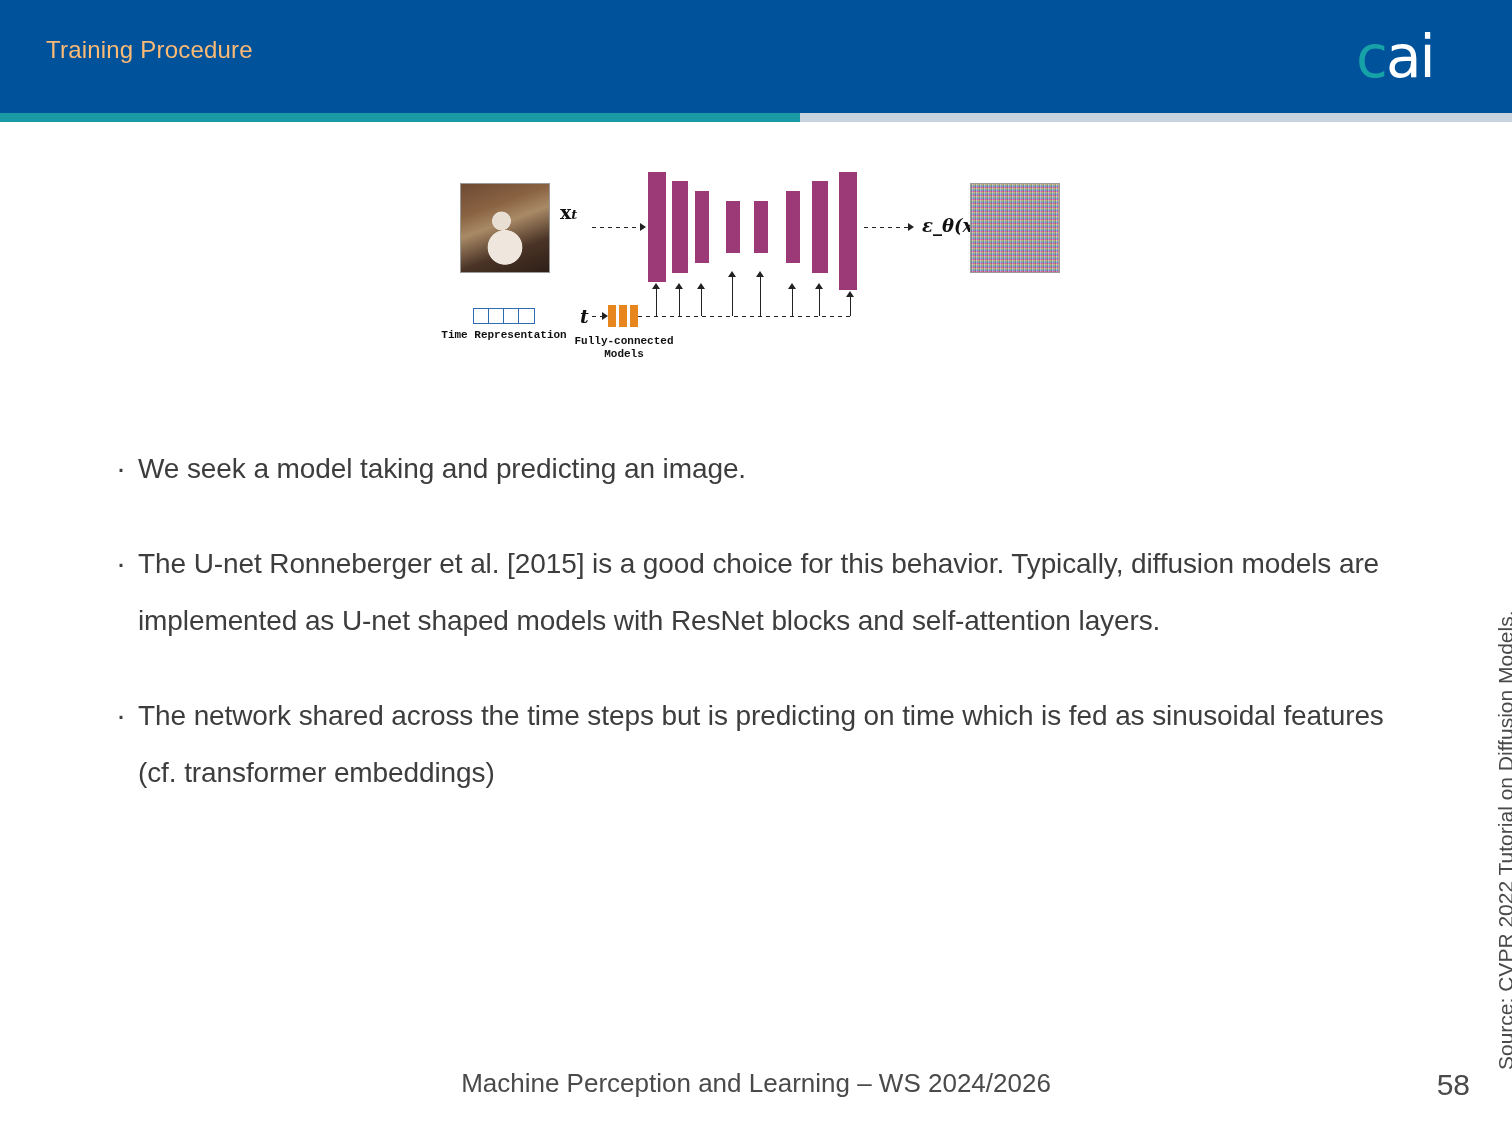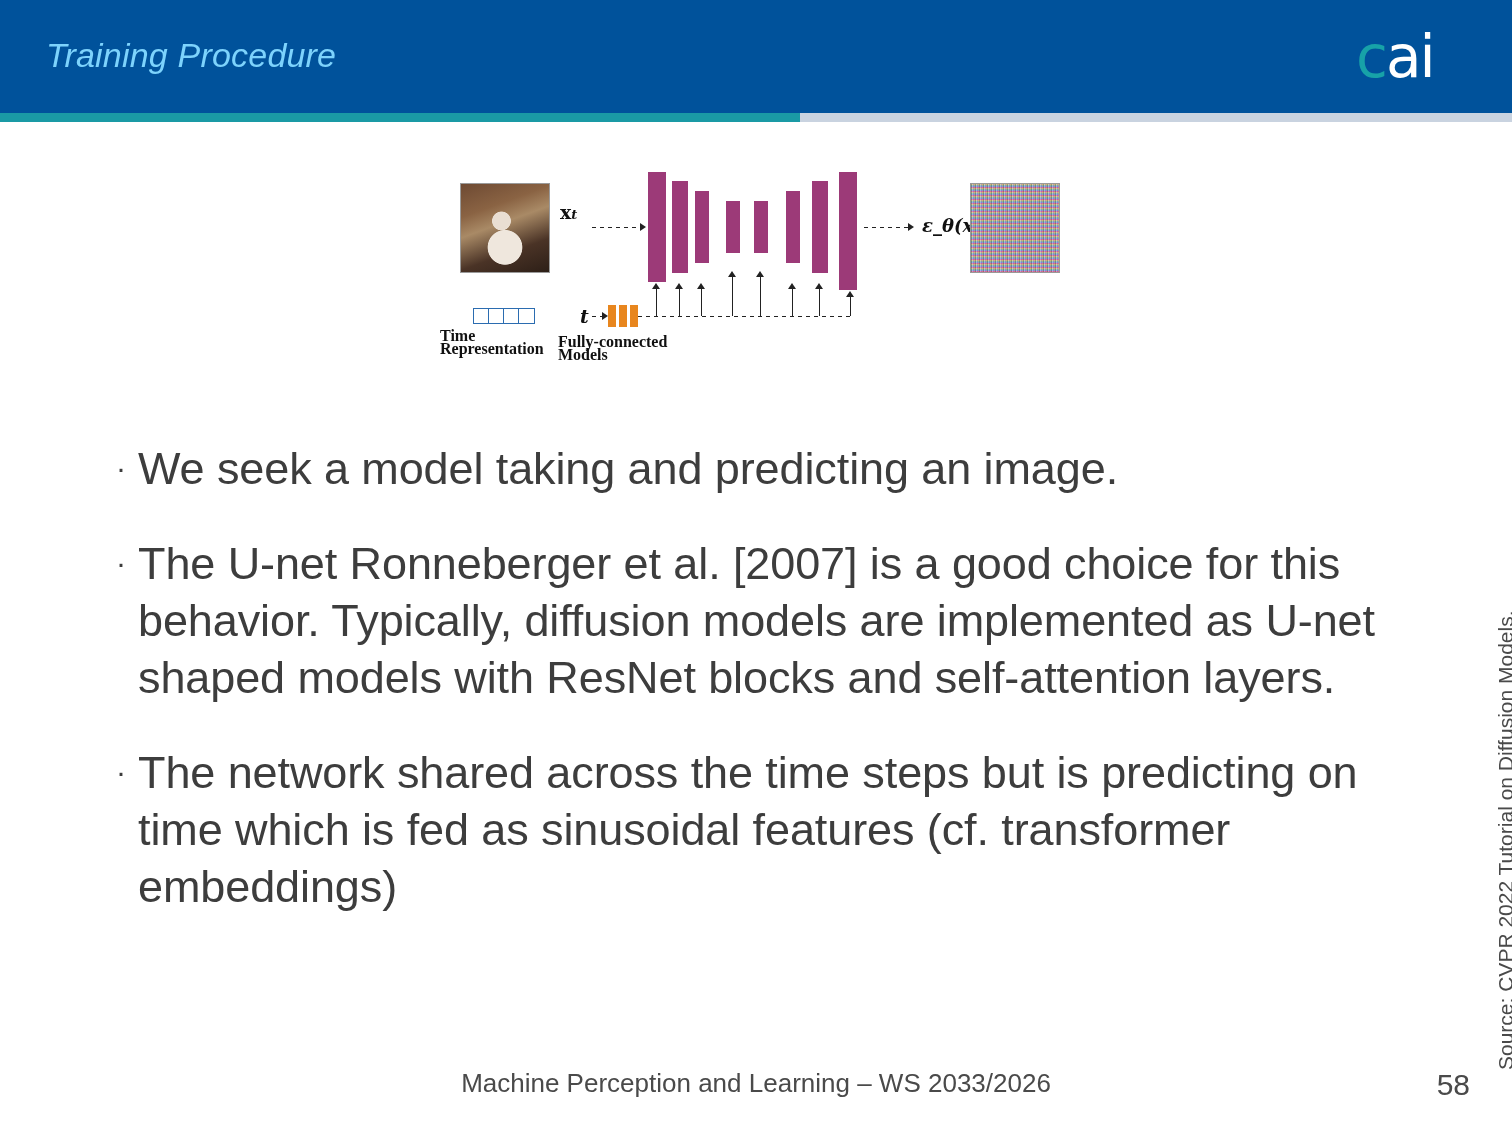--- a/index.html
+++ b/index.html
@@ -20,24 +20,23 @@
     position: absolute;
     left: 0; top: 0;
     width: 1512px;
     height: 113px;
     background: #00529b;
   }
   .header-title {
     position: absolute;
     left: 46px;
     top: 36px;
-    font-size: 34px;
-    color: #7dd3fc;
+    font-size: 24px;
+    color: #fdba74;
     letter-spacing: 0.2px;
-    font-style: italic;
   }
   .logo {
     position: absolute;
     right: 36px;
     top: 26px;
     width: 120px;
     height: 62px;
   }
   .logo-text {
     font-family: "DejaVu Sans", sans-serif;
@@ -103,25 +102,25 @@
     background: #9c3a78;
   }
   .fig-label {
     position: absolute;
     font-family: "DejaVu Serif", serif;
     font-weight: bold;
     color: #111111;
   }
   .fig-caption {
     position: absolute;
-    font-family: Liberation Serif, serif;
+    font-family: Liberation Mono, monospace;
     font-weight: bold;
-    font-size: 16px;
+    font-size: 11px;
     color: #111111;
-    text-align: left;
+    text-align: center;
     line-height: 13px;
   }
   .time-rep-box {
     position: absolute;
     left: 33px;
     top: 143px;
     width: 62px;
     height: 16px;
     border: 1px solid #2b6cb0;
     box-sizing: border-box;
@@ -178,21 +177,21 @@
     width: 28px;
     flex: 0 0 28px;
     font-size: 30px;
     line-height: 56px;
     color: #3d3d3d;
     text-align: left;
     padding-left: 6px;
     box-sizing: border-box;
   }
   .bullet-text {
-    font-size: 45px;
+    font-size: 28px;
     line-height: 57px;
     color: #3d3d3d;
     letter-spacing: -0.1px;
   }
 
   
   .footer-center {
     position: absolute;
     left: 0;
     top: 1068px;
@@ -300,23 +299,23 @@
   <div class="arrow-head-u" style="left:406px; top:126px;"></div>
 </div>
 
 <div class="bullets">
   <div class="bullet">
     <div class="bullet-dot">·</div>
     <div class="bullet-text">We seek a model taking and predicting an image.</div>
   </div>
   <div class="bullet">
     <div class="bullet-dot">·</div>
-    <div class="bullet-text">The U-net Ronneberger et al. [2007] is a good choice for this behavior. Typically, diffusion models are implemented as U-net shaped models with ResNet blocks and self-attention layers.</div>
+    <div class="bullet-text">The U-net Ronneberger et al. [2015] is a good choice for this behavior. Typically, diffusion models are implemented as U-net shaped models with ResNet blocks and self-attention layers.</div>
   </div>
   <div class="bullet">
     <div class="bullet-dot">·</div>
     <div class="bullet-text">The network shared across the time steps but is predicting on time which is fed as sinusoidal features (cf. transformer embeddings)</div>
   </div>
 </div>
 
-<div class="footer-center">Machine Perception and Learning – WS 2033/2026</div>
+<div class="footer-center">Machine Perception and Learning – WS 2024/2026</div>
 <div class="page-number">58</div>
 <div class="side-source">Source: CVPR 2022 Tutorial on Diffusion Models.</div>
 
 </body></html>

